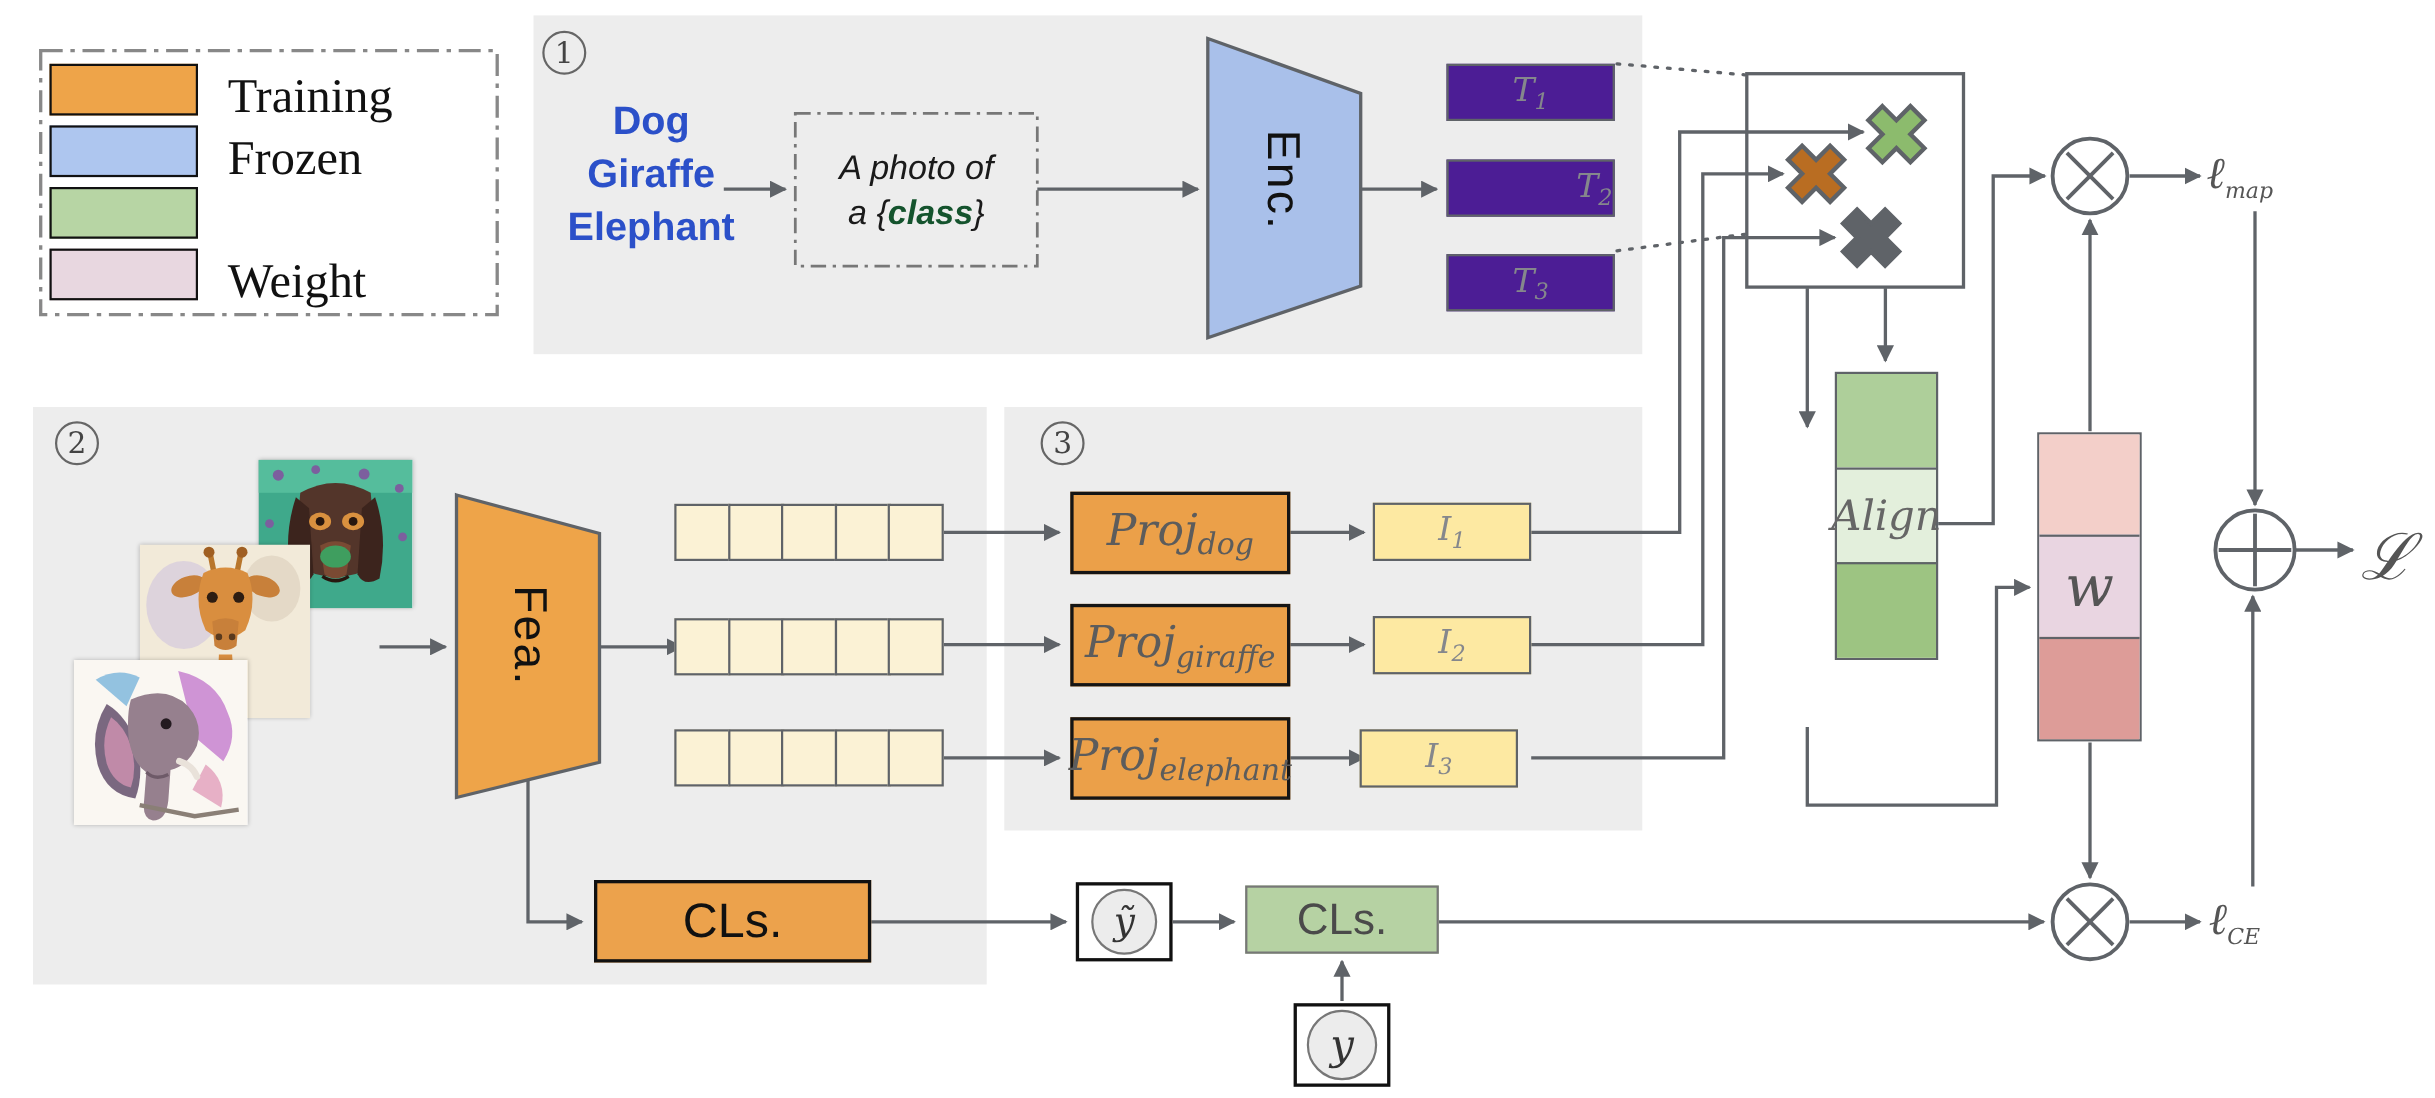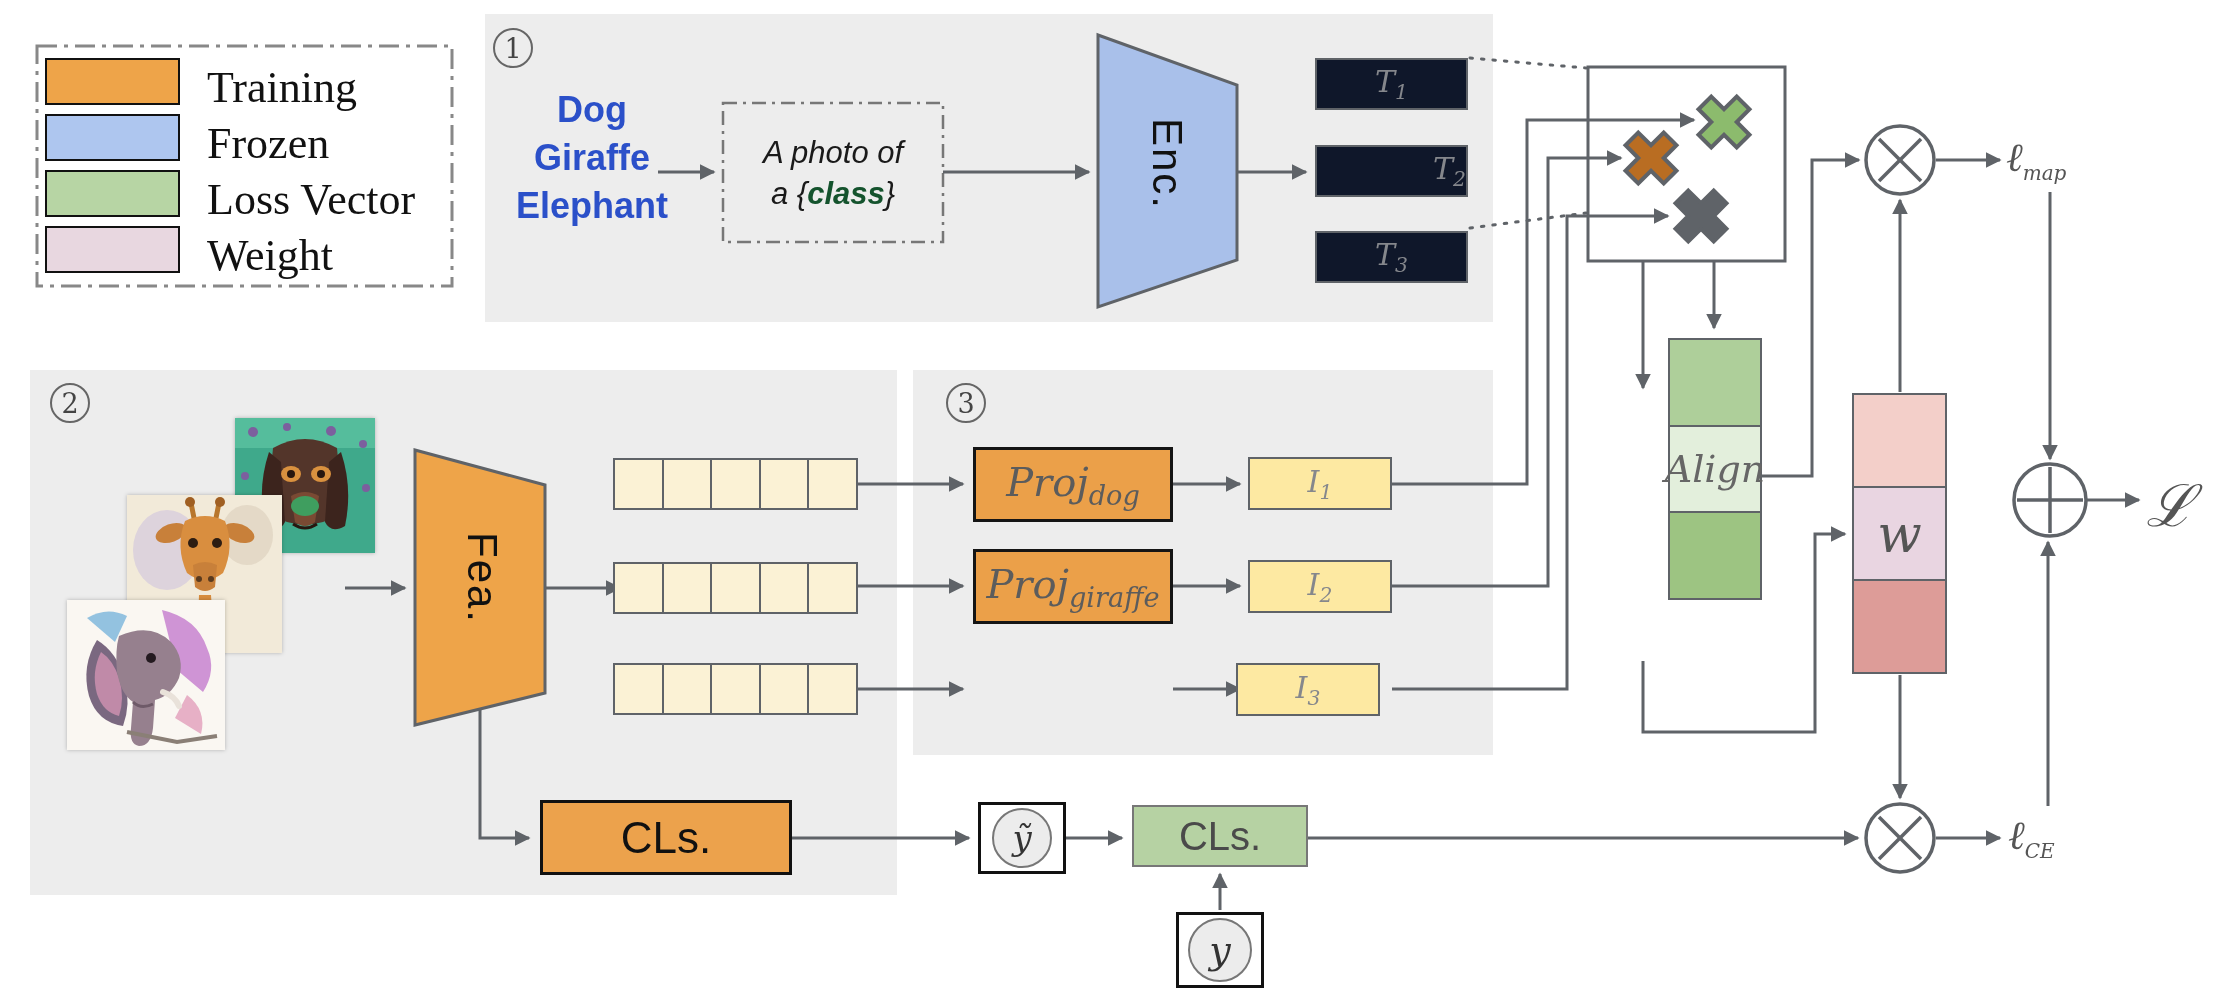--- a/index.html
+++ b/index.html
@@ -22,21 +22,21 @@
   
   .prompt-box{position:absolute;left:723px;top:103px;width:220px;height:139px;
               display:flex;flex-direction:column;align-items:center;justify-content:center;
               font-size:31px;font-style:italic;color:#1a1a1a;line-height:41px;}
   .prompt-class{color:#14532d;font-weight:bold;}
   
   .vlabel{position:absolute;writing-mode:vertical-rl;text-orientation:mixed;
           font-size:42px;color:#111;letter-spacing:2px;}
   
   .nbox{position:absolute;box-sizing:border-box;display:flex;align-items:center;justify-content:center;}
-  .t-box{width:153px;height:52px;background:#0f172a;border:2.5px solid #5f6368;}
+  .t-box{width:153px;height:52px;background:#4c1d95;border:2.5px solid #5f6368;}
   .i-box{width:144px;height:53px;background:#fde9a2;border:2.5px solid #5f6368;}
   .math{font-family:"DejaVu Serif",serif;font-style:italic;}
   .t-box .math,.i-box .math{font-size:30px;color:#85878c;}
   .math sub{font-size:0.68em;font-style:italic;}
   .proj-box{width:200px;height:75px;background:#eba049;border:3px solid #151515;}
   .proj-box .math{font-size:40px;color:#5c5c5c;}
   .token-row{position:absolute;width:245px;height:52px;display:flex;box-sizing:border-box;}
   .token-cell{flex:1;background:#fbf2d5;border:2.5px solid #5f6368;box-sizing:border-box;margin-left:-2.5px;}
   .token-cell:first-child{margin-left:0;}
   .cls-orange{width:252px;height:75px;background:#eca24c;border:3px solid #111;font-size:44px;color:#111;}
@@ -158,21 +158,20 @@
     <div class="legend-row">
       <div class="legend-swatch" style="background:#eea449;"></div>
       <div class="legend-label">Training</div>
     </div>
     <div class="legend-row">
       <div class="legend-swatch" style="background:#aec6ef;"></div>
       <div class="legend-label">Frozen</div>
     </div>
     <div class="legend-row">
       <div class="legend-swatch" style="background:#b7d5a4;"></div>
-      <div class="legend-label">Loss Vector</div>
     </div>
     <div class="legend-row">
       <div class="legend-swatch" style="background:#e8d7e0;"></div>
       <div class="legend-label">Weight</div>
     </div>
   </div>
 
   <div class="badge" style="left:493px;top:28px;">
     <span>1</span>
   </div>
@@ -296,20 +295,23 @@
   <div class="badge" style="left:946px;top:383px;">
     <span>3</span>
   </div>
 
   <div class="nbox proj-box" style="left:973px;top:447px;">
     <span class="math"><span>Proj</span><sub>dog</sub></span>
   </div>
   <div class="nbox proj-box" style="left:973px;top:549px;">
     <span class="math"><span>Proj</span><sub>giraffe</sub></span>
   </div>
+  <div class="nbox proj-box" style="left:973px;top:652px;">
+    <span class="math"><span>Proj</span><sub>elephant</sub></span>
+  </div>
 
   <div class="nbox i-box" style="left:1248px;top:457px;">
     <span class="math"><span>I</span><sub>1</sub></span>
   </div>
   <div class="nbox i-box" style="left:1248px;top:560px;">
     <span class="math"><span>I</span><sub>2</sub></span>
   </div>
   <div class="nbox i-box" style="left:1236px;top:663px;">
     <span class="math"><span>I</span><sub>3</sub></span>
   </div>

